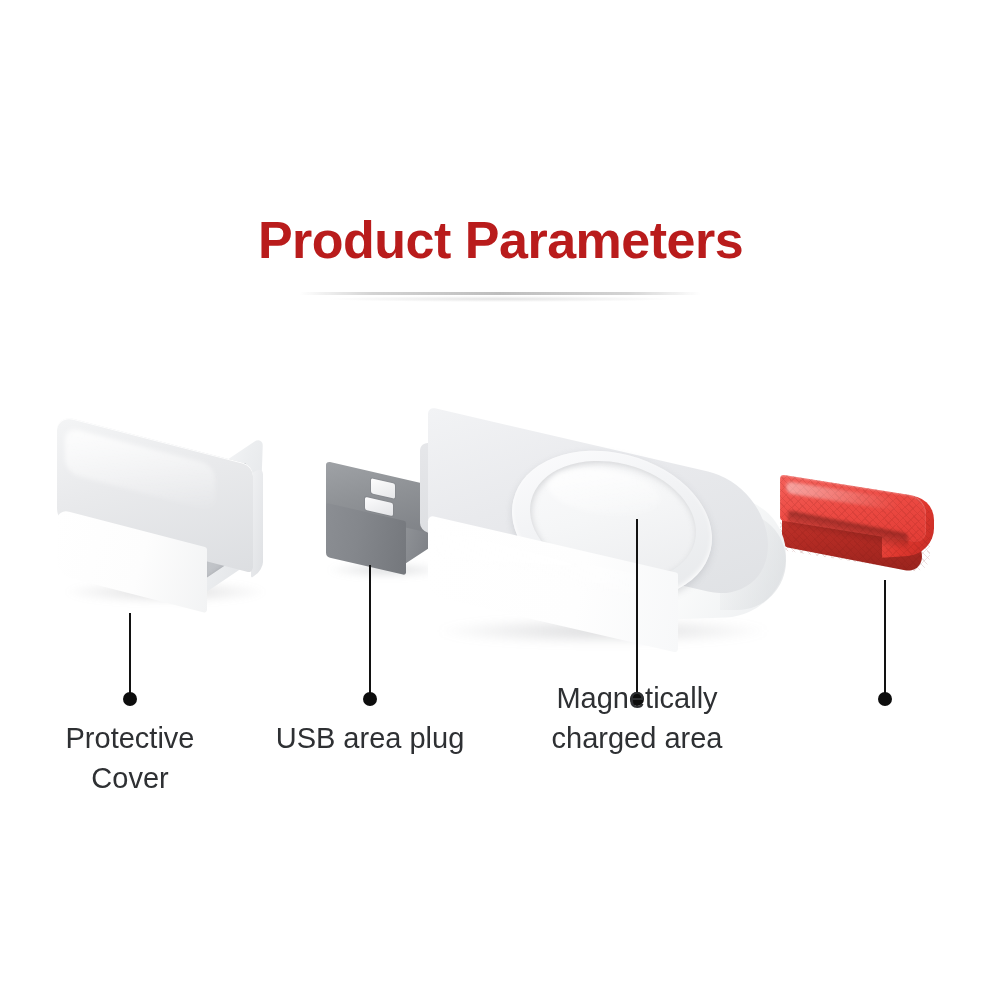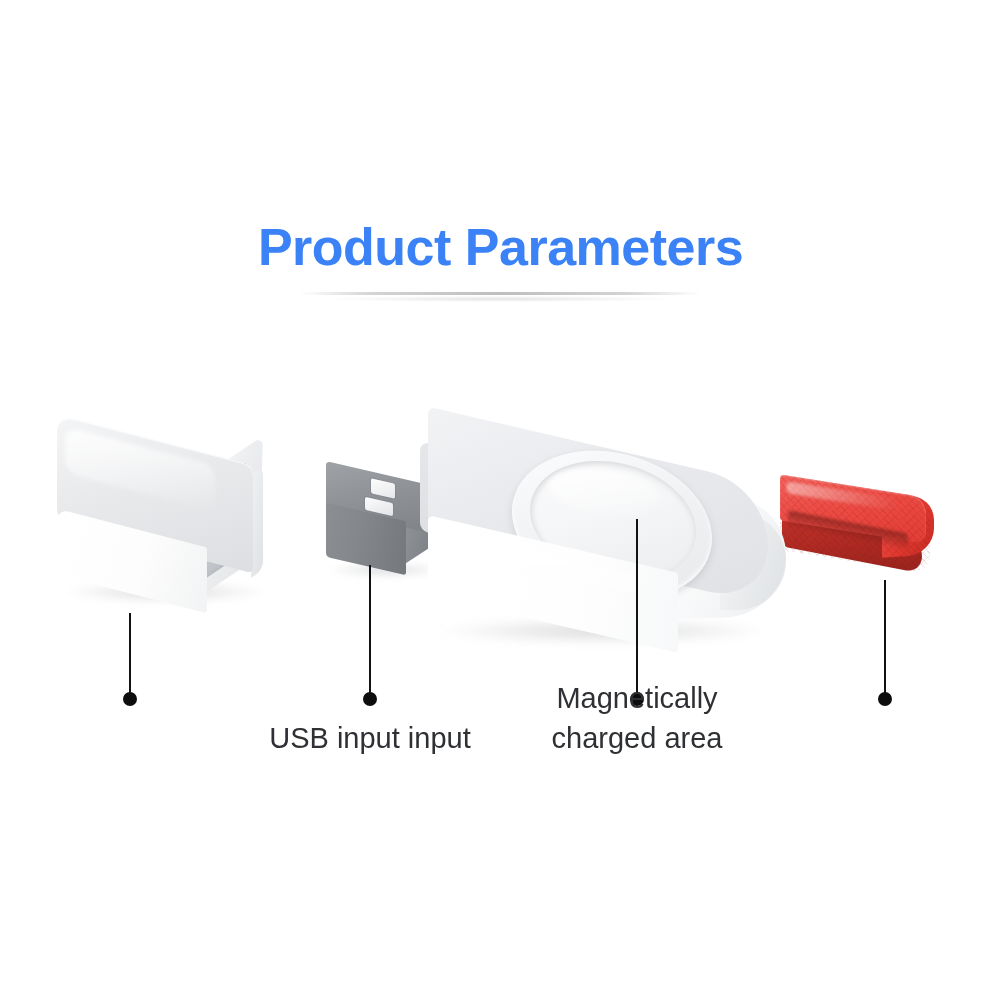--- a/index.html
+++ b/index.html
@@ -26,22 +26,22 @@
     left: 0;
     width: 1001px;
     text-align: center;
   }
   #page-title {
     font-family: "Liberation Sans", sans-serif;
     font-weight: bold;
     font-size: 52px;
     line-height: 60px;
     letter-spacing: -0.5px;
-    color: #3b82f6;
-    margin: 12px;
+    color: #b91c1c;
+    margin: 5px;
   }
   #title-divider {
     position: absolute;
     top: 292px;
     left: 300px;
     width: 400px;
     height: 3px;
     background: linear-gradient(to right,
        rgba(190,190,190,0.0) 0%,
        rgba(176,176,176,0.55) 18%,
@@ -527,24 +527,26 @@
       <div class="magnet-disc-inner"></div>
       <div class="magnet-disc-gloss"></div>
       <div class="body-front"></div>
       <div class="body-front-sheen"></div>
     </div>
 
   </div>
 
   <div class="callout-line" style="left:129px; top:613px; height:86px;"></div>
   <div class="callout-dot" style="left:123px; top:692px;"></div>
+  <div class="callout-label" style="left:26px; top:718px; width:208px;">Protective
+Cover</div>
 
   <div class="callout-line" style="left:369px; top:565px; height:134px;"></div>
   <div class="callout-dot" style="left:363px; top:692px;"></div>
-  <div class="callout-label" style="left:258px; top:718px; width:224px;">USB input input</div>
+  <div class="callout-label" style="left:258px; top:718px; width:224px;">USB area plug</div>
 
   <div class="callout-line" style="left:636px; top:519px; height:180px;"></div>
   <div class="callout-dot" style="left:630px; top:692px;"></div>
   <div class="callout-label" style="left:525px; top:678px; width:224px;">Magnetically
 charged area</div>
 
   <div class="callout-line" style="left:884px; top:580px; height:119px;"></div>
   <div class="callout-dot" style="left:878px; top:692px;"></div>
 
 </div>

